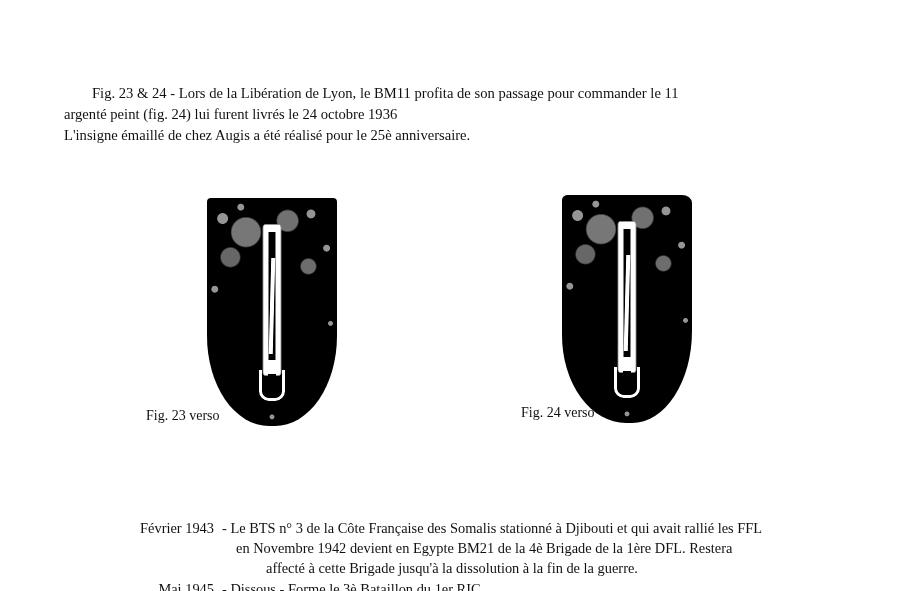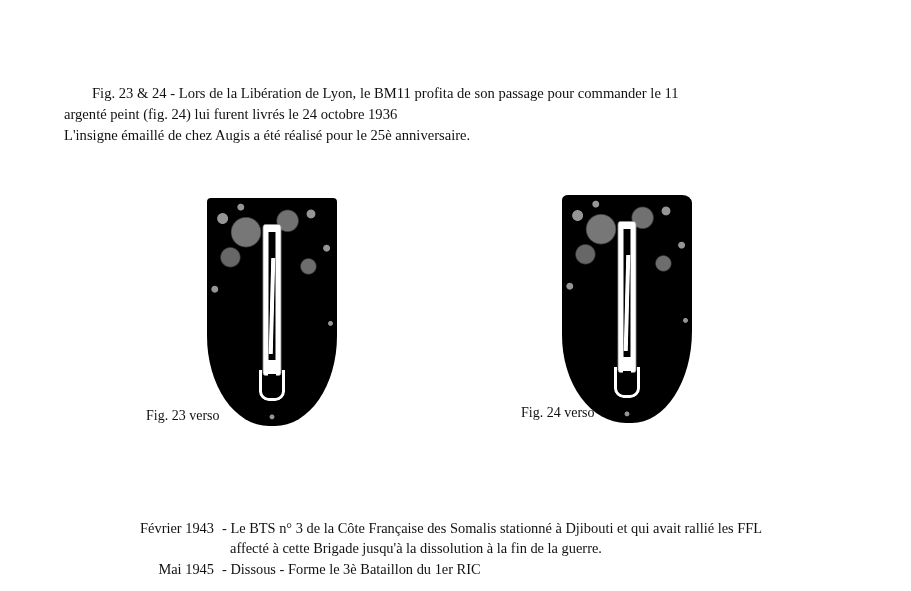--- a/index.html
+++ b/index.html
@@ -185,21 +185,21 @@
     flex: 0 0 150px;
     text-align: right;
     padding-right: 8px;
     white-space: nowrap;
   }
   .ctext {
     flex: 1 1 auto;
     text-align: justify;
   }
   .ctext .cont { display: block; padding-left: 14px; }
-  .ctext .cont2 { display: block; padding-left: 8px; }
+  .ctext .cont2 { display: block; padding-left: 8px; margin-left: 36px; }
 </style>
 </head>
 <body>
 
 <div class="page">
 
 
   <div class="fig-para">
     <span class="indent">Fig. 23 &amp; 24 - Lors de la Libération de Lyon, le BM11 profita de son passage pour commander le 11</span>
     <span class="line">argenté peint (fig. 24) lui furent livrés le 24 octobre 1936</span>
@@ -236,20 +236,21 @@
     <div class="fig-label fig-label-24">Fig. 24 verso</div>
   </div>
 
 
   <div class="chrono">
 
     <div class="crow">
       <div class="cdate">Février 1943</div>
       <div class="ctext">
         <span>- Le BTS n° 3 de la Côte Française des Somalis stationné à Djibouti et qui avait rallié les FFL</span>
+        <span class="cont">en Novembre 1942 devient en Egypte BM21 de la 4è Brigade de la 1ère DFL. Restera</span>
         <span class="cont2">affecté à cette Brigade jusqu'à la dissolution à la fin de la guerre.</span>
       </div>
     </div>
 
     <div class="crow">
       <div class="cdate">Mai 1945</div>
       <div class="ctext">
         <span>- Dissous - Forme le 3è Bataillon du 1er RIC</span>
       </div>
     </div>

